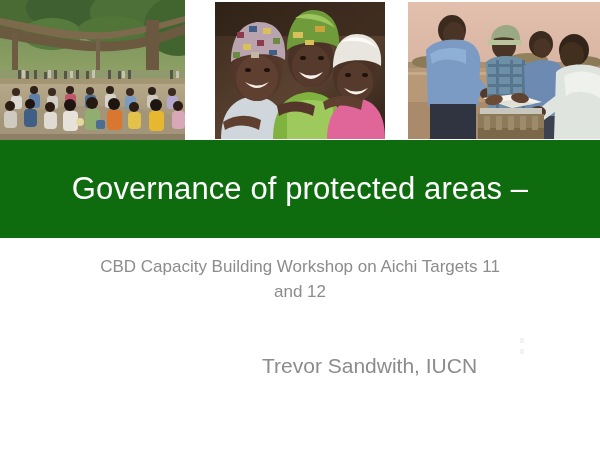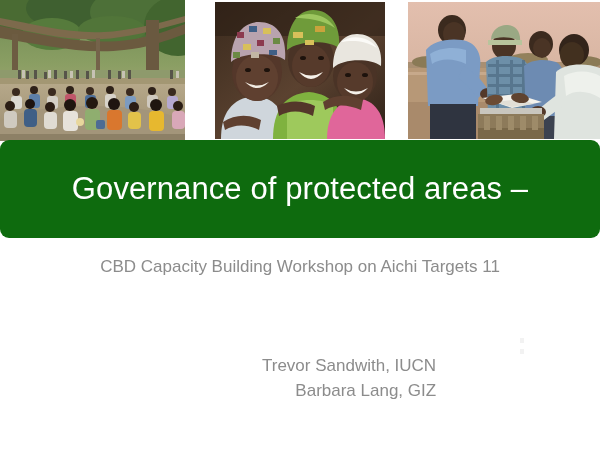--- a/index.html
+++ b/index.html
@@ -49,21 +49,20 @@
     top: 140px;
     width: 600px;
     height: 98px;
     background: #0E6B0E;
     display: flex;
     flex-direction: column;
     align-items: center;
     justify-content: center;
     box-sizing: border-box;
     padding-bottom: 2px;
-    border-radius: 9px;
   }
 
   .title-line {
     color: #ffffff;
     font-size: 31px;
     font-weight: 400;
     line-height: 41px;
     letter-spacing: 0.1px;
     text-align: center;
     white-space: nowrap;
@@ -89,23 +88,23 @@
     line-height: 24.5px;
     font-weight: 400;
   }
 
   .subtitle-line { display: block; }
 
   .presenters-block {
     position: absolute;
     left: 262px;
     top: 116px;
-    text-align: right;
+    text-align: center;
     color: #8C8C8C;
-    font-size: 17px;
+    font-size: 21px;
     line-height: 24.5px;
     font-weight: 400;
   }
 
   .presenter-line { display: block; white-space: nowrap; }
 
   
   .artifact {
     position: absolute;
     left: 520px;
@@ -376,25 +375,25 @@
   </div>
 
   <div class="title-banner">
     <div class="title-line">Governance of protected areas –</div>
   </div>
 
   <div class="body-area">
 
     <div class="subtitle-block">
       <span class="subtitle-line">CBD Capacity Building Workshop on Aichi Targets 11</span>
+      <span class="subtitle-line">and 12</span>
     </div>
 
     <div class="presenters-block">
       <span class="presenter-line">Trevor Sandwith, IUCN</span>
-      <span class="presenter-line">Barbara Lang, GIZ</span>
     </div>
 
   </div>
 
   <div class="artifact">
     <div class="a-dot" style="top:0;"></div>
     <div class="a-dot" style="top:11px;"></div>
   </div>
 
 </div>

